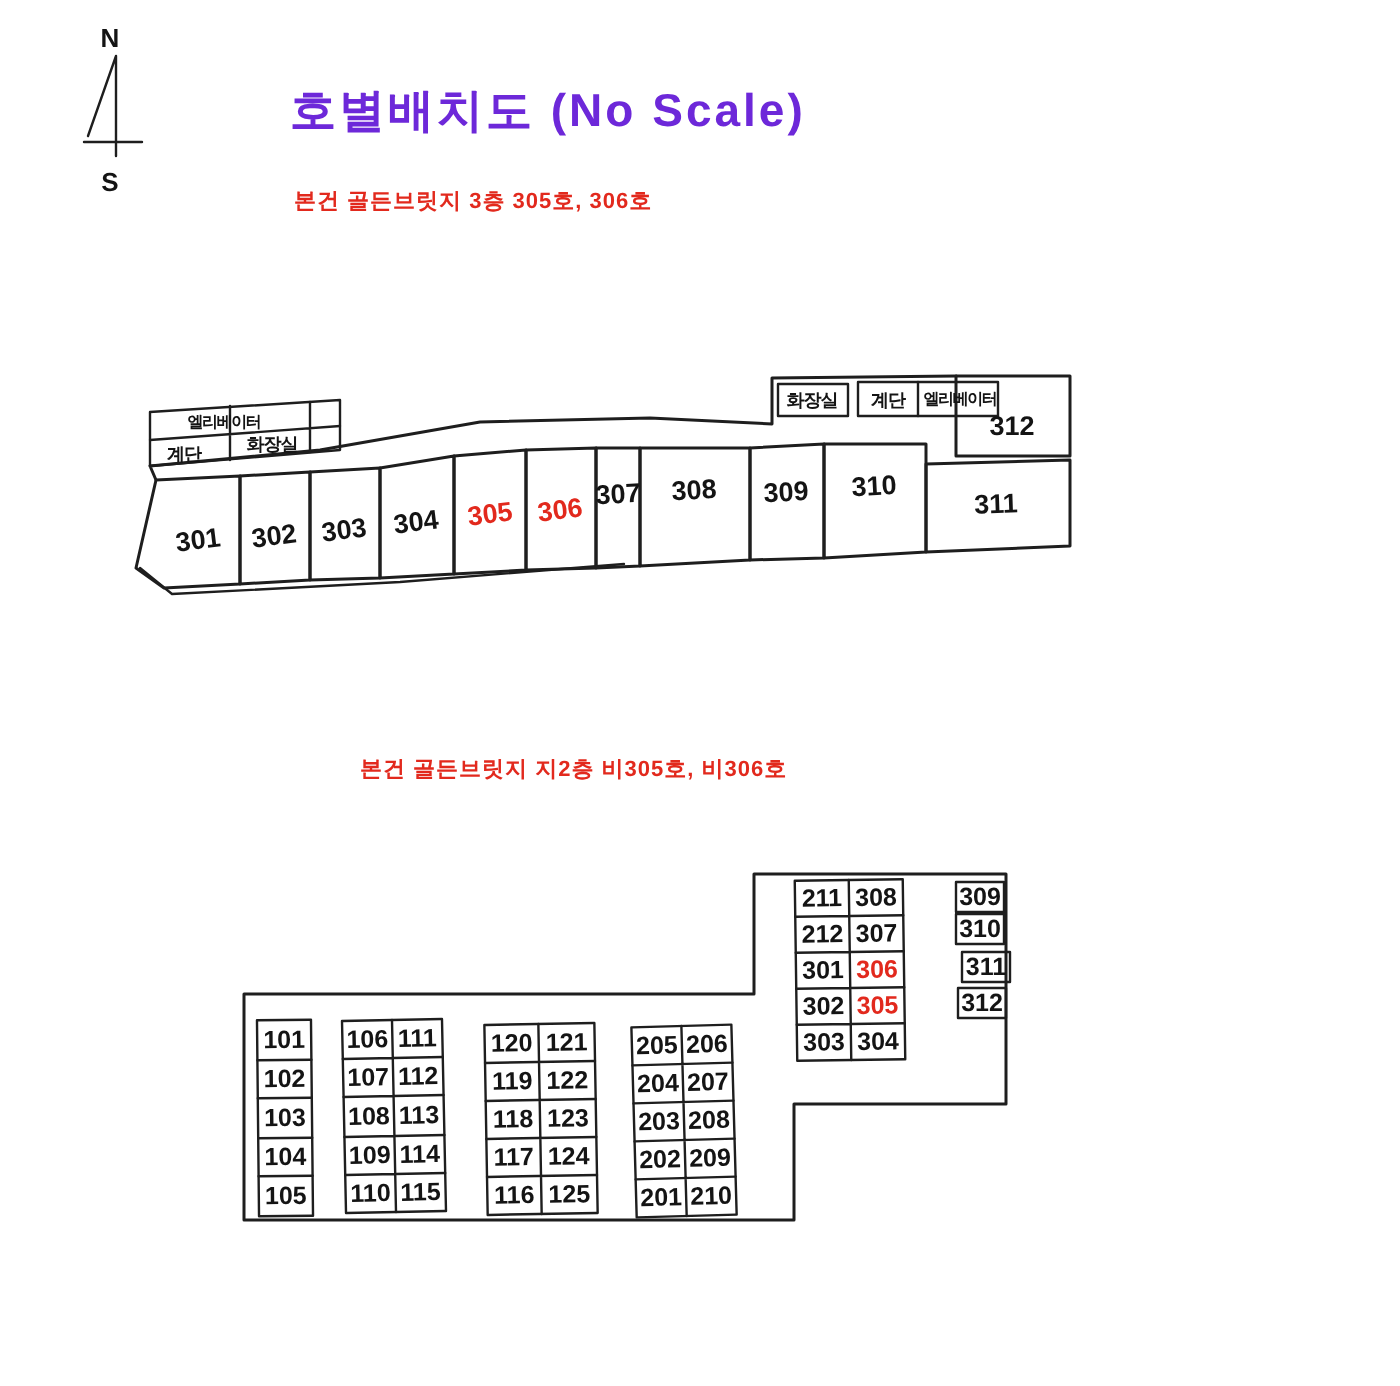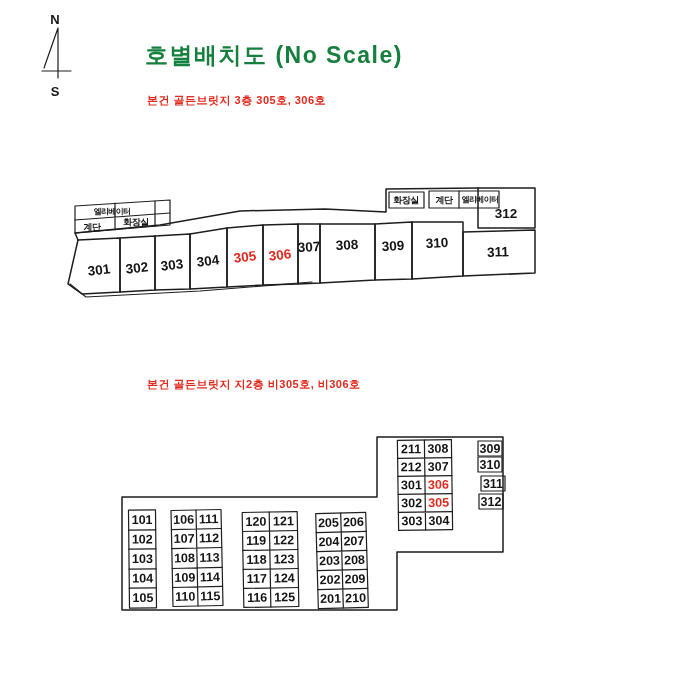--- a/index.html
+++ b/index.html
@@ -8,30 +8,30 @@
     --bg:#ffffff;
   }
   html,body{margin:0;padding:0;}
   body{background:#fff;font-family:"Liberation Sans","DejaVu Sans",sans-serif;}
   .page{
     position:relative;width:700px;height:693px;background:var(--bg);
     overflow:hidden;color:var(--ink);
   }
   .title{
     position:absolute;left:145px;top:40px;
-    font-size:23px;font-weight:700;letter-spacing:1.5px;color:#15803d;
+    font-size:23px;font-weight:700;letter-spacing:1.5px;color:#6d28d9;
     white-space:nowrap;
   }
   .subtitle{
     position:absolute;left:147px;
     font-size:11px;font-weight:700;letter-spacing:0.5px;color:var(--red);
     white-space:nowrap;
   }
   .subtitle.s1{top:93px;}
-  .subtitle.s2{top:377px;}
+  .subtitle.s2{top:377px;margin-left:33px;}
   svg{position:absolute;overflow:visible;}
   svg .ln{fill:none;stroke:var(--ink);stroke-width:1.5;stroke-linejoin:round;stroke-linecap:round;}
   svg .thin{stroke-width:1.2;}
   svg text{
     fill:#141414;font-weight:700;text-anchor:middle;
     dominant-baseline:central;
     font-family:"Liberation Sans","DejaVu Sans",sans-serif;
   }
   svg text.u{font-size:13.5px;}
   svg text.b{font-size:12.5px;}

